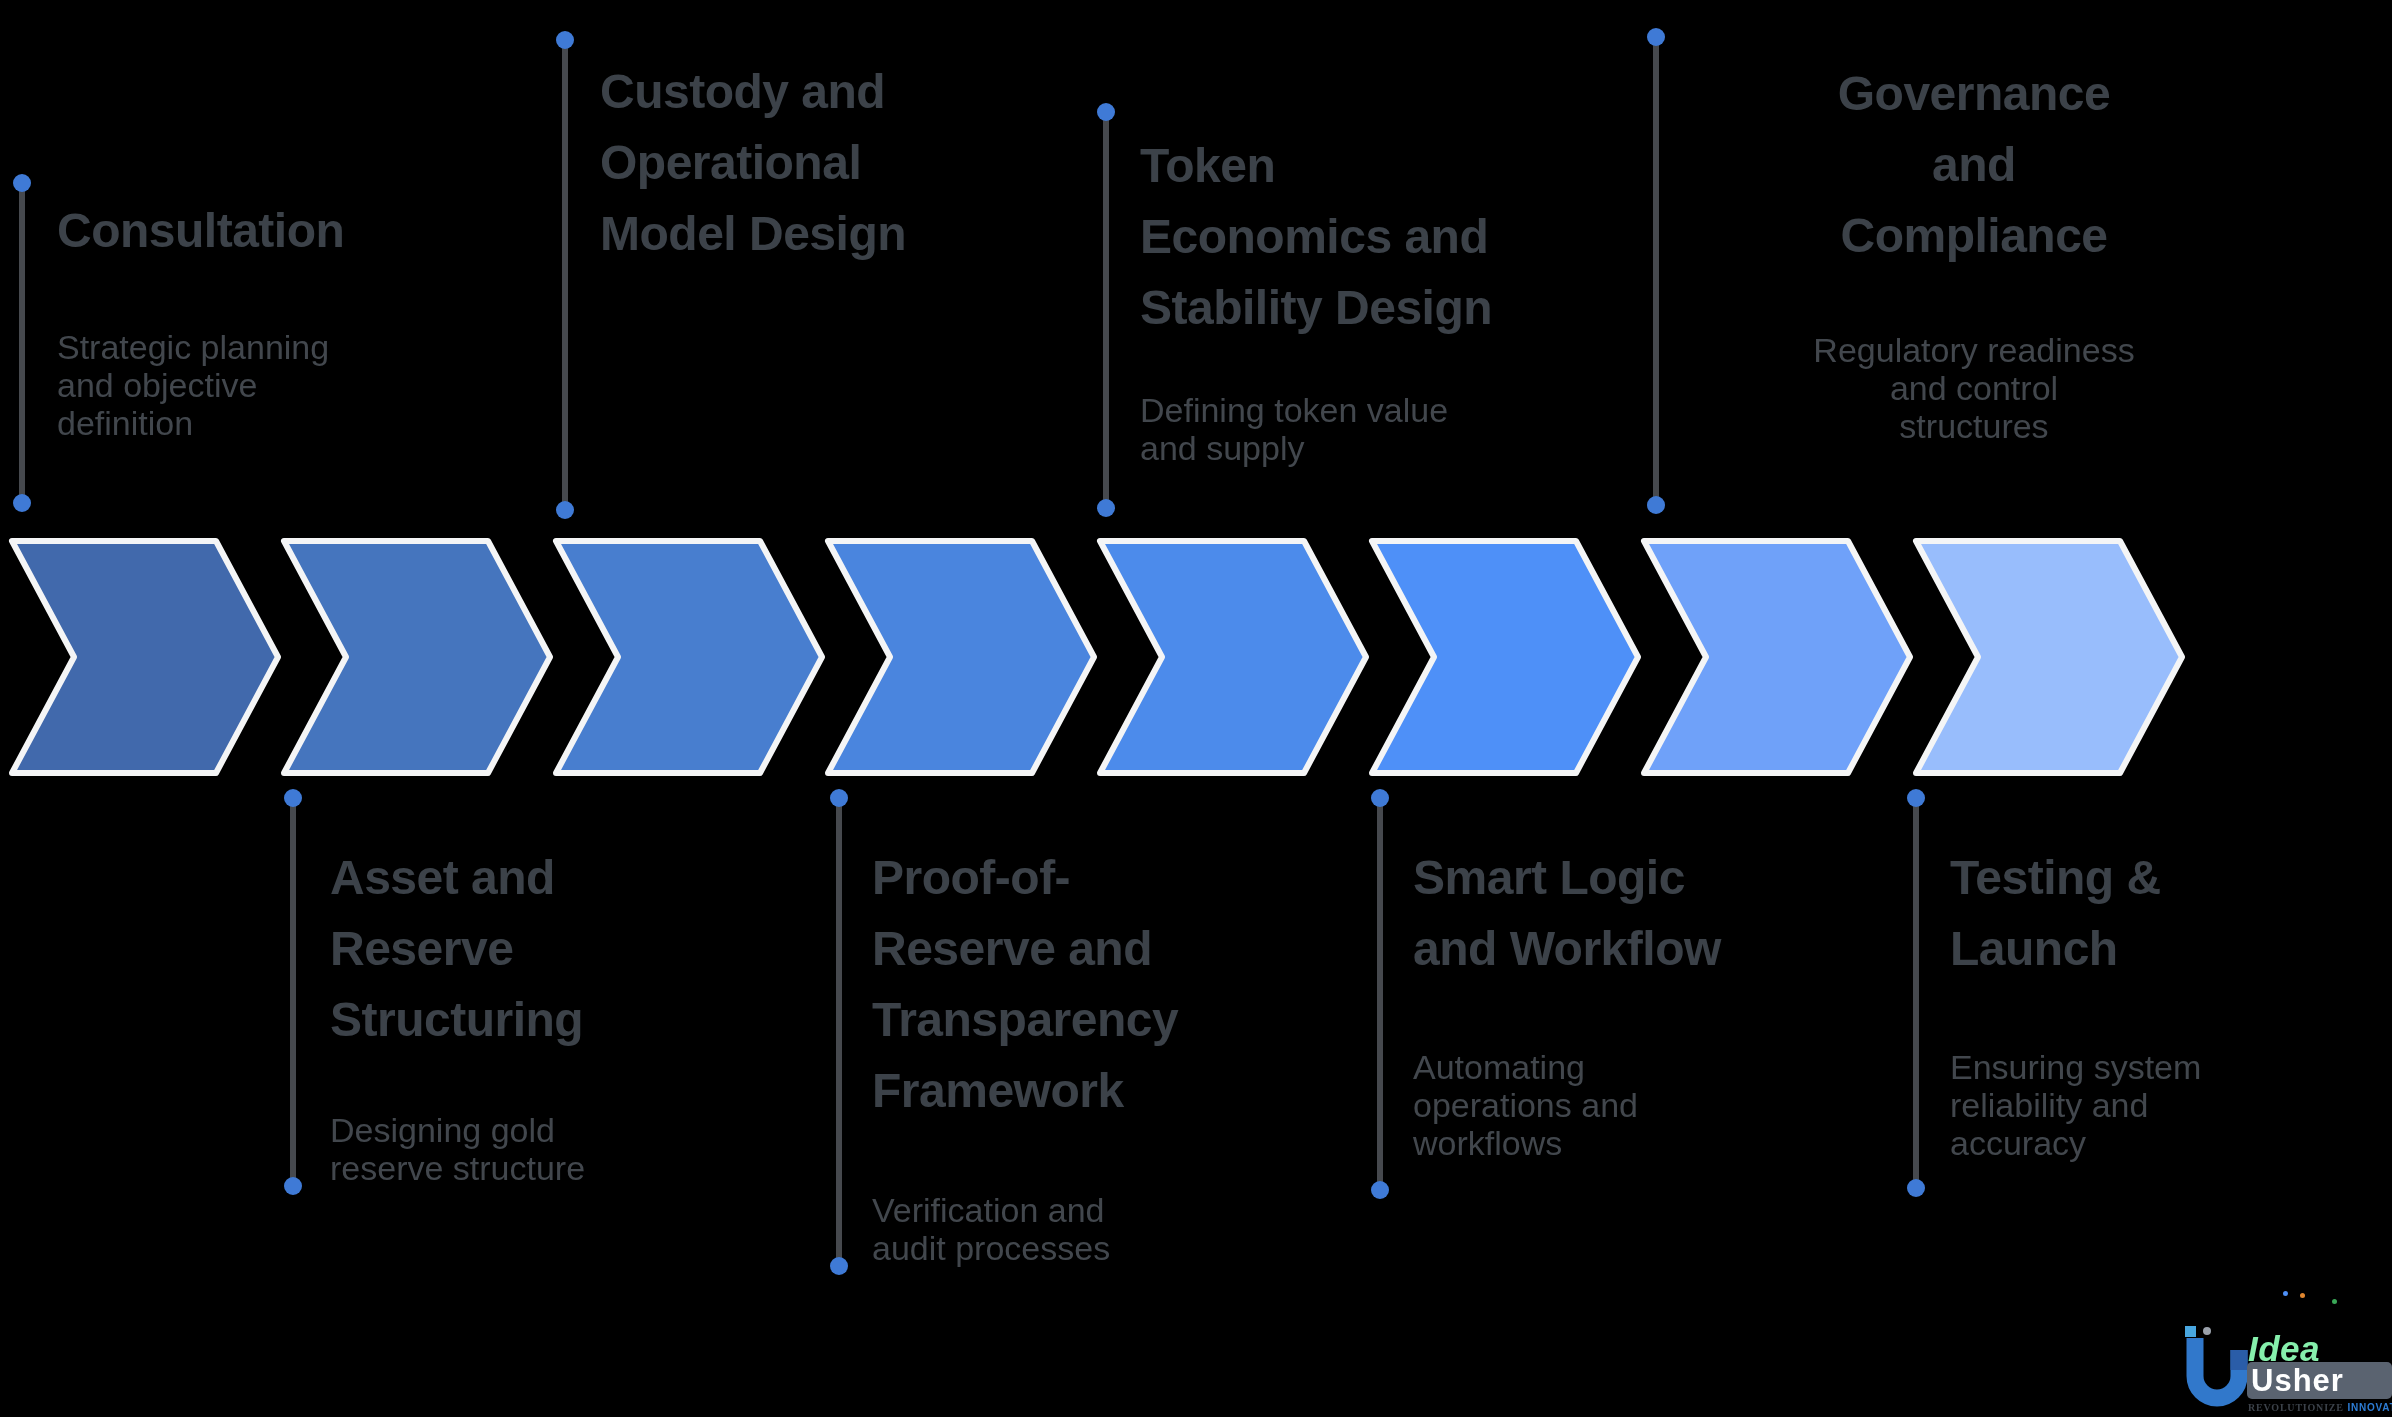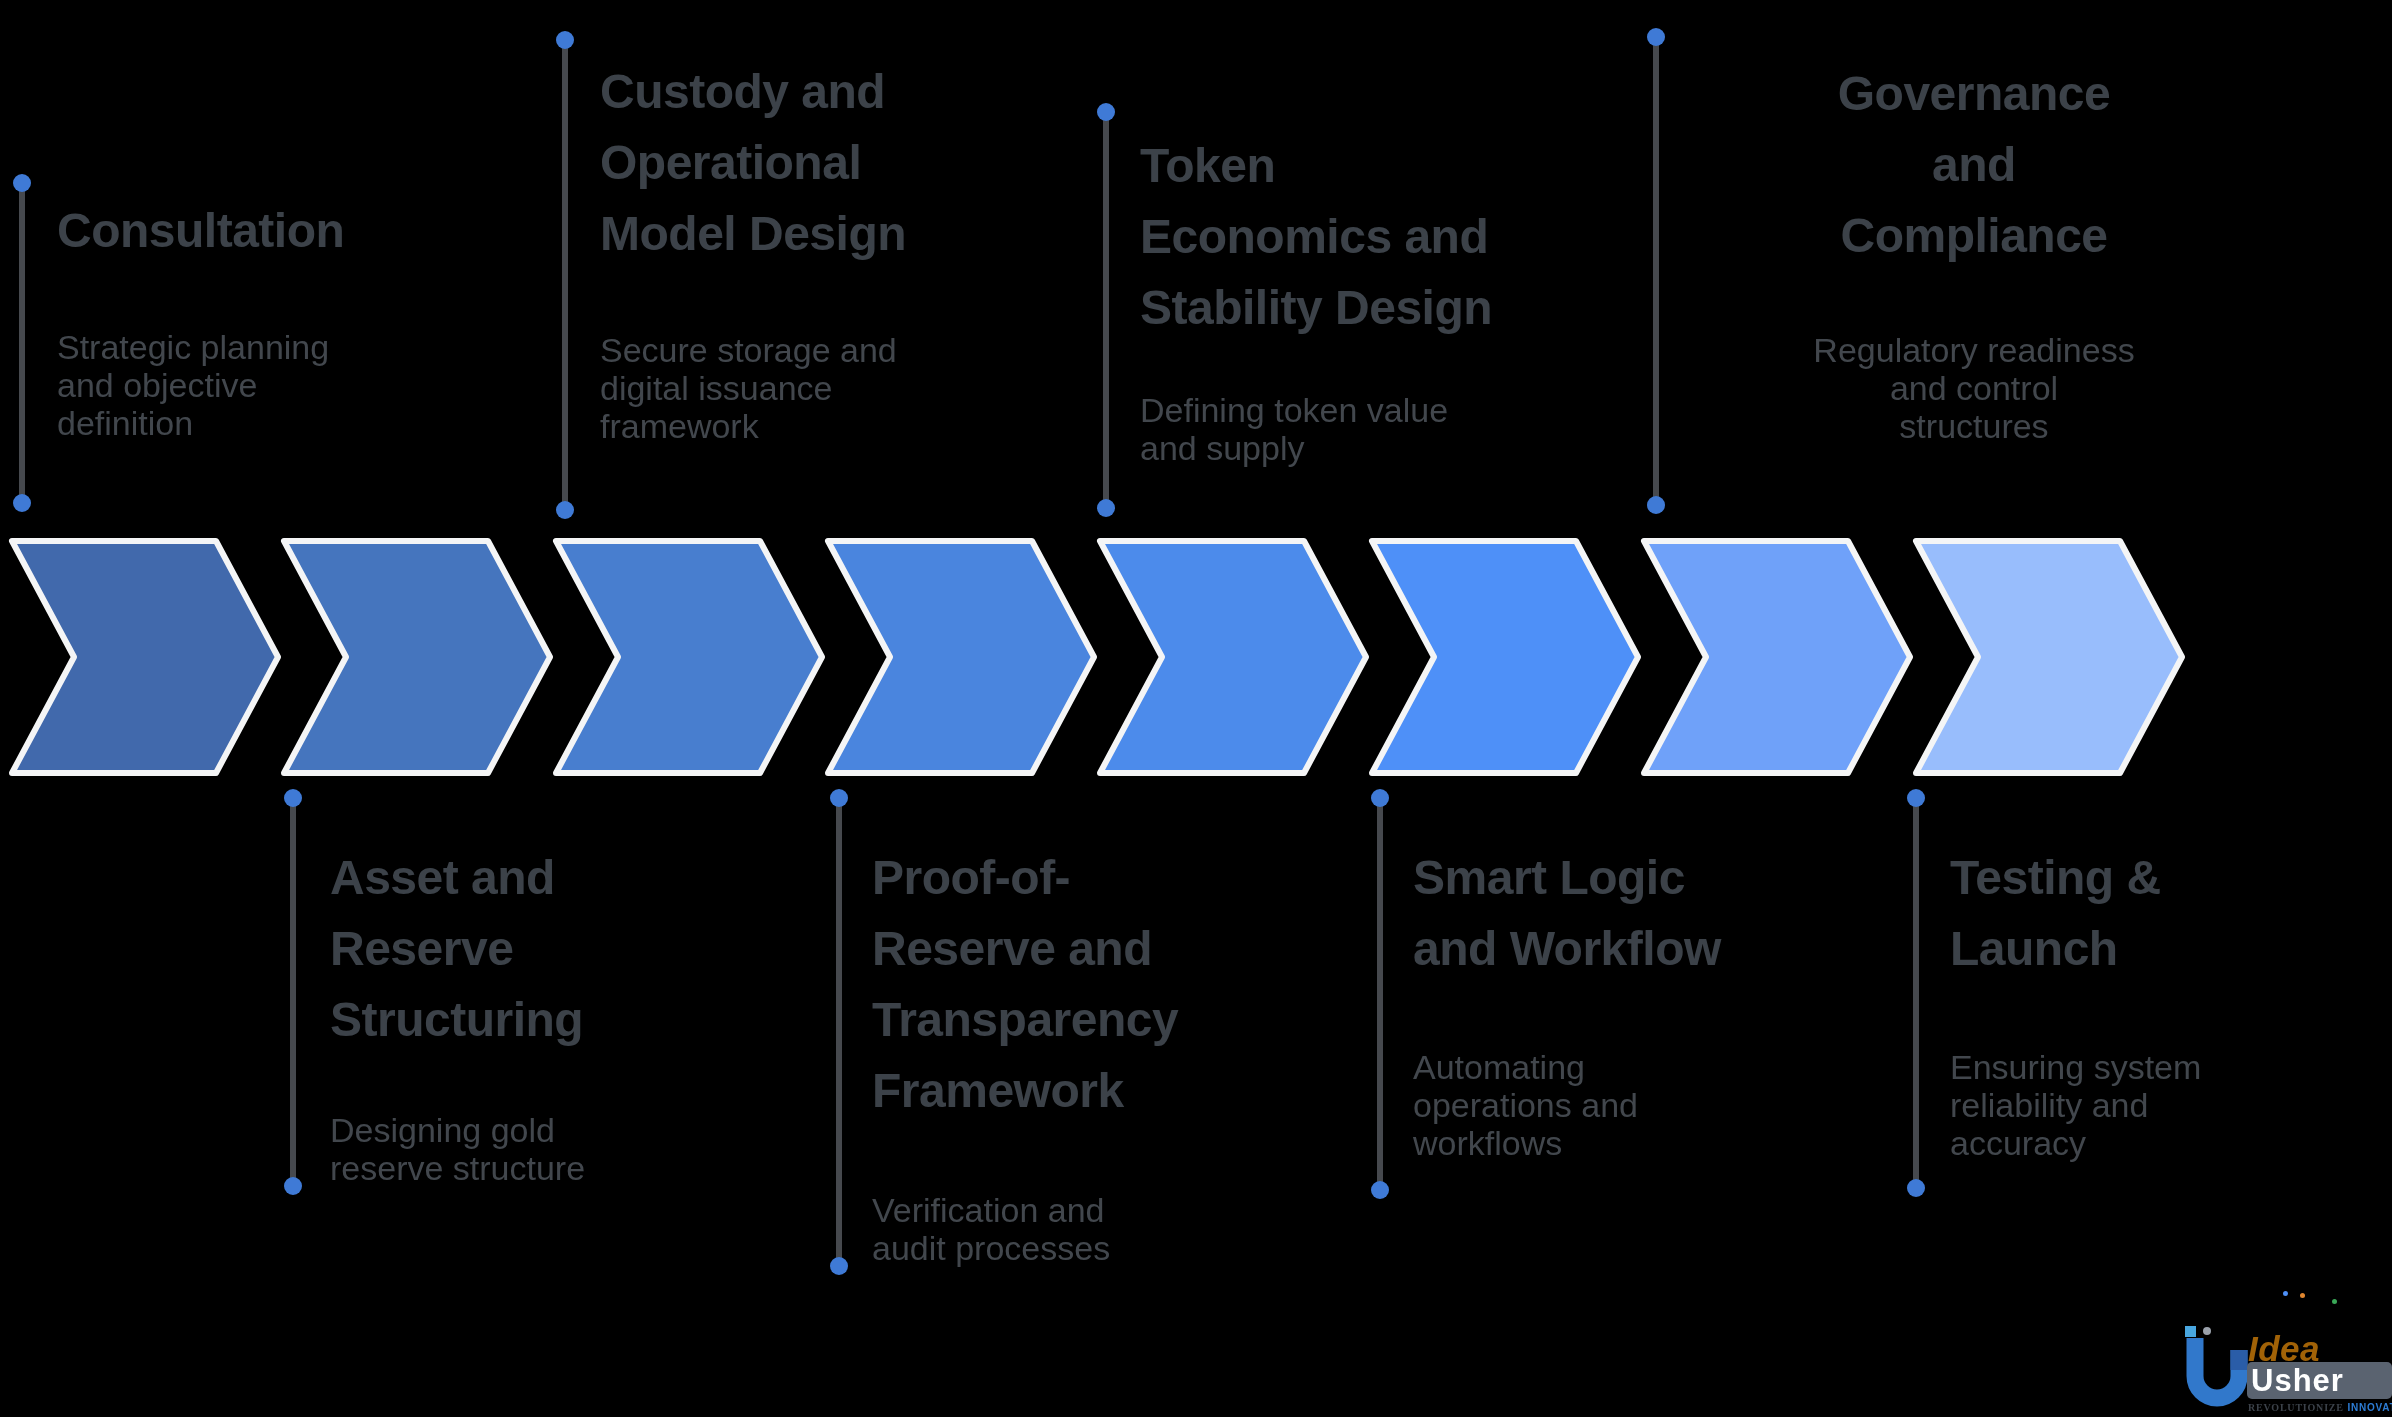--- a/index.html
+++ b/index.html
@@ -26,21 +26,21 @@
   }
   .step-desc{
     font-size:34px;font-weight:400;line-height:38px;
     color:var(--desc,#42474d);
   }
   
   .logo{position:absolute;left:2140px;top:1290px;width:252px;height:127px;}
   .logo-u{position:absolute;left:43px;top:36px;}
   .logo-idea{
     position:absolute;left:108px;top:39px;
-    font-size:35px;font-weight:800;font-style:italic;color:#a16207;letter-spacing:0.5px;
+    font-size:35px;font-weight:800;font-style:italic;color:#86efac;letter-spacing:0.5px;
   }
   .logo-usher-box{
     position:absolute;left:107px;top:72px;width:145px;height:37px;
     background:#5a6370;border-radius:5px;display:flex;align-items:center;
   }
   .logo-usher-box span{
     font-size:31px;font-weight:800;color:#ffffff;padding-left:4px;letter-spacing:1px;
   }
   .logo-tagline{position:absolute;left:108px;top:112px;font-size:10px;font-weight:700;letter-spacing:0.8px;white-space:nowrap;}
   .logo-tagline .tg-l{color:#3c424a;font-family:Liberation Serif, serif;}
@@ -87,23 +87,20 @@
   </div>
 
   <div class="vline" style="left:562px;top:40px;height:470px;">
     <span class="dot dot-a"></span>
     <span class="dot dot-b"></span>
   </div>
   <div class="step-text" style="left:600px;top:38px;width:430px;">
     <div class="step-title">Custody and
 Operational
 Model Design</div>
-    <div class="step-desc" style="margin-top:44px;">Secure storage and
-digital issuance
-framework</div>
   </div>
 
   <div class="vline" style="left:836px;top:798px;height:468px;">
     <span class="dot dot-a"></span>
     <span class="dot dot-b"></span>
   </div>
   <div class="step-text" style="left:872px;top:824px;width:430px;">
     <div class="step-title">Proof-of-
 Reserve and
 Transparency

